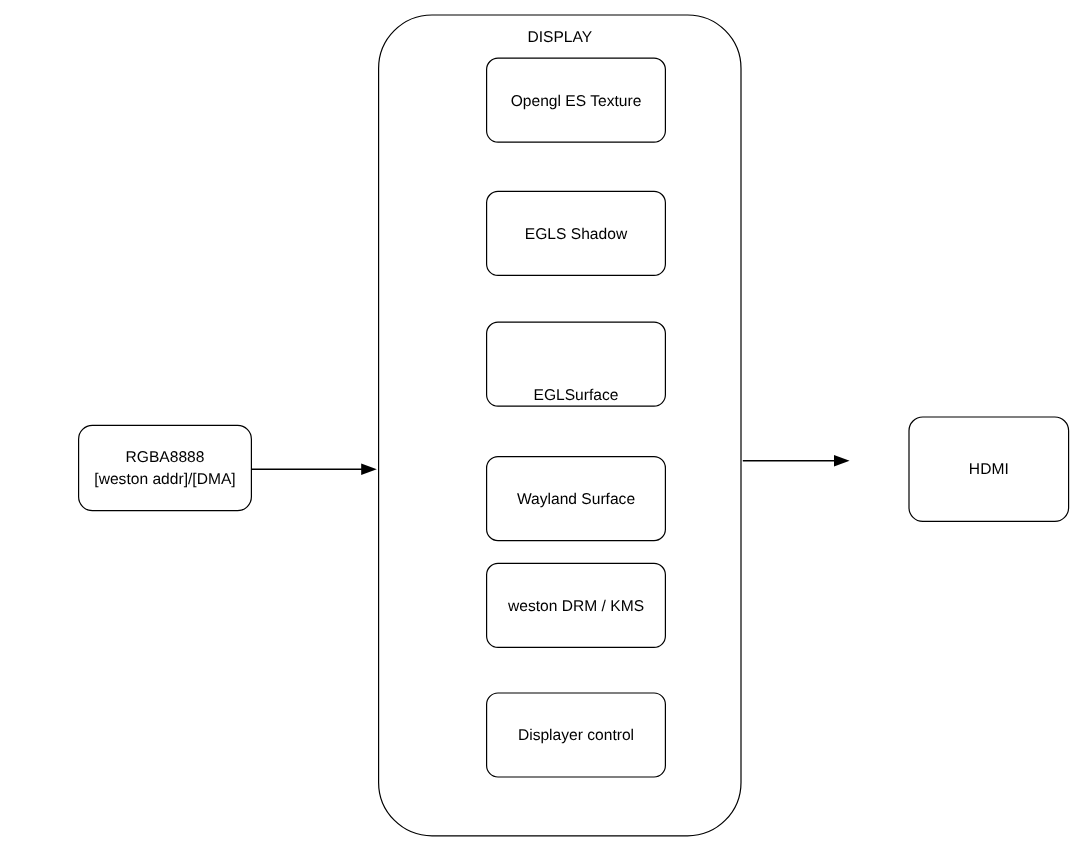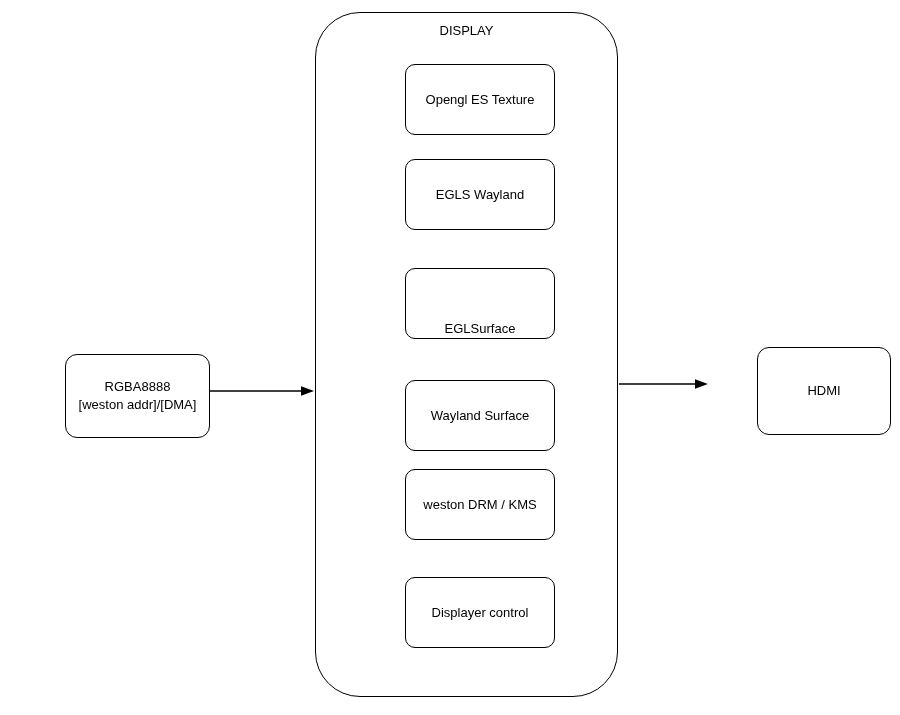--- a/index.html
+++ b/index.html
@@ -31,21 +31,21 @@
     flex-direction: column;
     align-items: center;
     justify-content: center;
     text-align: center;
     font-size: 13px;
     line-height: 18px;
     color: #000000;
   }
   .node-source {
     left: 65px; top: 354px;
-    width: 145px; height: 84px;
+    width: 145px; height: 72px;
   }
   .node-sink {
     left: 709px; top: 347px;
     width: 134px; height: 88px; margin-left: 48px;
   }
   .group {
     position: absolute;
     left: 315px; top: 12px;
     width: 303px; height: 685px;
     border: 1px solid #000000;
@@ -58,21 +58,21 @@
     width: 100%;
     text-align: center;
     font-size: 13px;
     color: #000000;
   }
   .child {
     left: 89px;
     width: 150px; height: 71px;
     border-radius: 10px;
   }
-  .child.c0 { top: 51px; text-align: center; }
+  .child.c0 { top: 35px; text-align: center; }
   .child.c1 { top: 146px; }
   .child.c2 { top: 255px; justify-content: flex-end; }
   .child.c3 { top: 355px; margin-top: 12px; }
   .child.c4 { top: 456px; text-align: center; }
   .child.c5 { top: 564px; text-align: right; }
 </style>
 </head>
 <body>
 
 <div class="canvas">
@@ -95,21 +95,21 @@
     <div>[weston addr]/[DMA]</div>
   </div>
 
   <div class="group">
     <div class="group-title">DISPLAY</div>
 
     <div class="node child c0">
       <span>Opengl ES Texture</span>
     </div>
     <div class="node child c1">
-      <span>EGLS Wayland</span>
+      <span>EGLS Shadow</span>
     </div>
     <div class="node child c2">
       <span>EGLSurface</span>
     </div>
     <div class="node child c3">
       <span>Wayland Surface</span>
     </div>
     <div class="node child c4">
       <span>weston DRM / KMS</span>
     </div>

